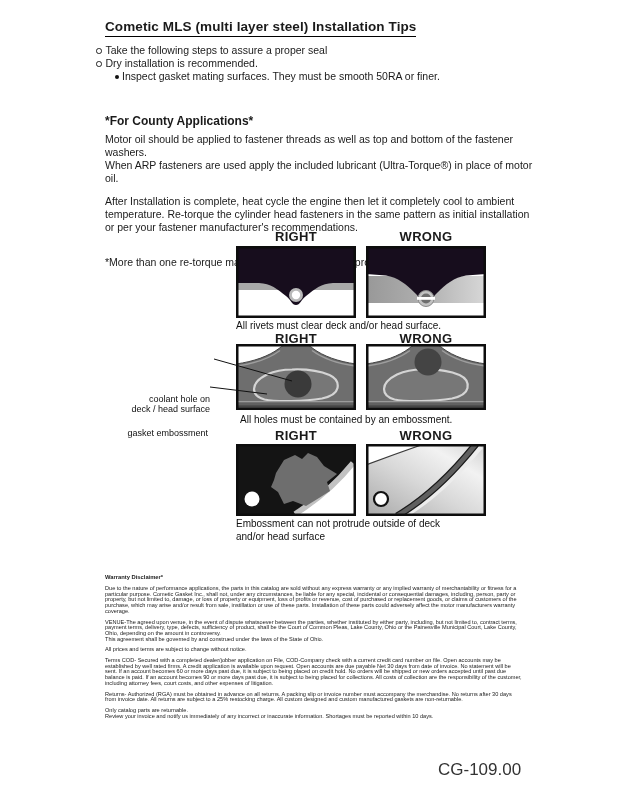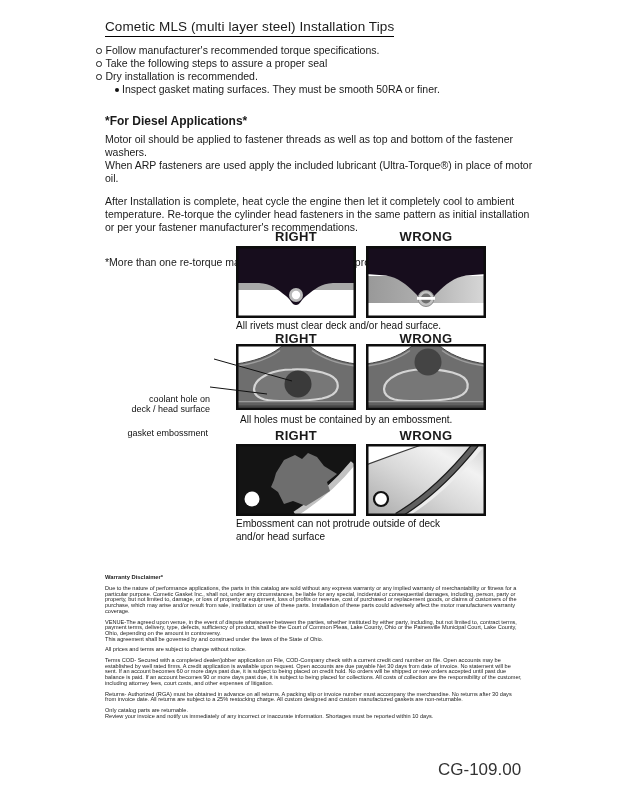--- a/index.html
+++ b/index.html
@@ -1,20 +1,20 @@
 <!DOCTYPE html>
 <html><head>
 <meta charset="utf-8">
 <style>
   html,body{margin:0;padding:0;background:#ffffff;}
   .page{position:relative;width:618px;height:800px;background:#ffffff;overflow:hidden;
         font-family:"Liberation Sans",sans-serif;color:#1a1a1a;}
   .abs{position:absolute;}
   
-  .title{top:19px;left:105px;font-size:13.5px;font-weight:normal;
+  .title{top:19px;left:105px;font-size:13.5px;font-weight:bold;
          border-bottom:1.5px solid #000;padding-bottom:2px;letter-spacing:0.1px;}
   
   .tips{top:44px;left:96px;width:460px;font-size:10.5px;line-height:13px;}
   .brow{display:flex;align-items:flex-start;}
   .brow .odot{flex:0 0 auto;width:3.5px;height:3.5px;border:1px solid #222;border-radius:50%;
               margin:4px 4px 0 0;}
   .brow.sub{padding-left:19px;}
   .brow.sub .fdot{flex:0 0 auto;width:4px;height:4px;background:#111;border-radius:50%;
               margin:4.5px 3px 0 0;}
   
@@ -41,38 +41,34 @@
 </head>
 <body>
 
 <div class="page">
 
   <div class="abs title">Cometic MLS (multi layer steel) Installation Tips</div>
 
   <div class="abs tips">
     <div class="brow">
       <span class="odot"></span>
-      <span>Follow manufacturer's recommended torque specifications.</span>
-    </div>
-    <div class="brow">
-      <span class="odot"></span>
       <span>Take the following steps to assure a proper seal</span>
     </div>
     <div class="brow">
       <span class="odot"></span>
       <span>Dry installation is recommended.</span>
     </div>
     <div class="brow sub">
       <span class="fdot"></span>
       <span>Inspect gasket mating surfaces.  They must be smooth 50RA or finer.</span>
     </div>
   </div>
 
   <div class="abs diesel">
-    <h2>*For Diesel Applications*</h2>
+    <h2>*For County Applications*</h2>
     <p class="pre">Motor oil should be applied to fastener threads as well as top and bottom of the fastener washers.
 When ARP fasteners are used apply the included lubricant (Ultra-Torque®) in place of motor oil.</p>
     <p class="pre p2">After Installation is complete, heat cycle the engine then let it completely cool to ambient
 temperature. Re-torque the cylinder head fasteners in the same pattern as initial installation
 or per your fastener manufacturer's recommendations.</p>
     <p>*More than one re-torque may be required to achieve proper fastener stretch*</p>
   </div>
 
   <div class="abs diagrams">
 

